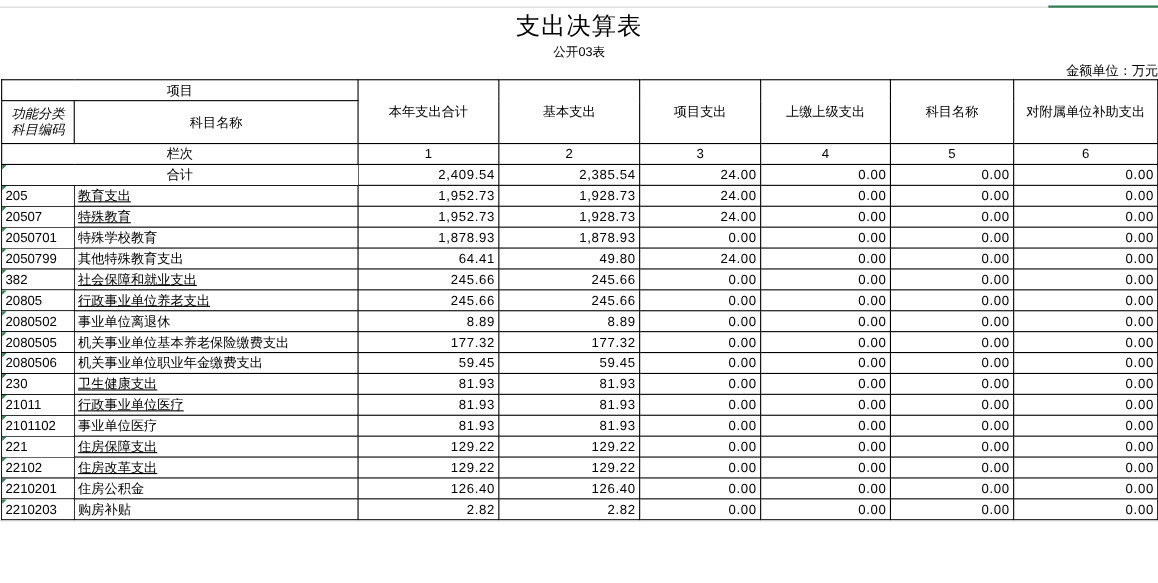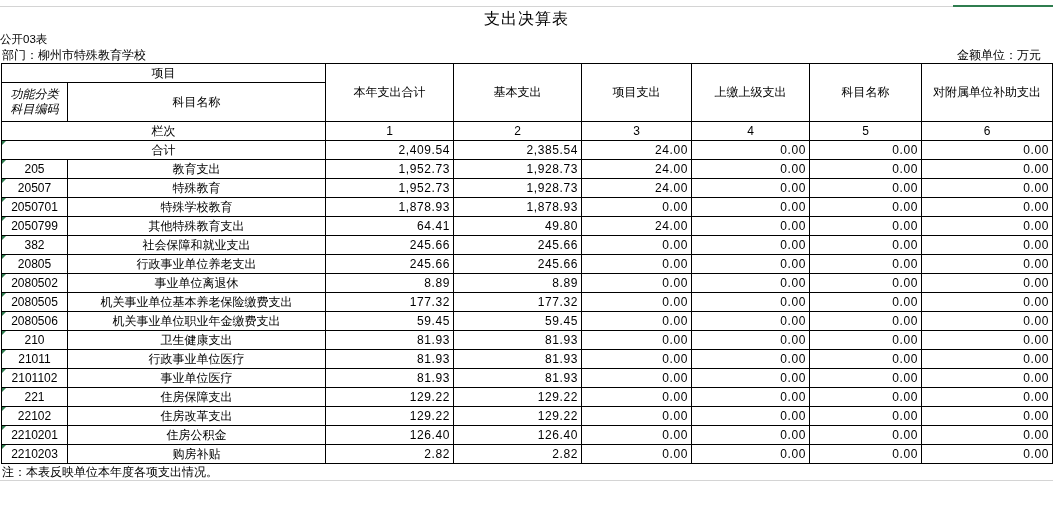--- a/index.html
+++ b/index.html
@@ -30,74 +30,74 @@
   .toprow .selmark {
     position: absolute;
     right: 0px;
     top: 0px;
     width: 100px;
     height: 5px;
     border-bottom: 2px solid #2f7d4f;
   }
   .title {
     text-align: center;
-    font-size: 16px;
+    font-size: 22px;
     padding-top: 2px;
     padding-bottom: 2px;
     letter-spacing: 1px;
   }
   .subinfo {
     font-size: 11.5px;
     padding-right: 0;
-    text-align: left;
+    text-align: center;
     line-height: 15px;
   }
   .deptline {
     position: relative;
     font-size: 12px;
     height: 16px;
     line-height: 16px;
   }
   .deptline .left {
     position: absolute;
     left: 2px;
     top: 0;
   }
   .deptline .right {
     position: absolute;
-    right: 12px;
+    right: 0;
     top: 0;
   }
   table.main {
     border-collapse: collapse;
     width: 1051px;
     margin-left: 1px;
     table-layout: fixed;
   }
   table.main td, table.main th {
     border: 1px solid #000;
     font-weight: normal;
     font-size: 12px;
     padding: 0 3px;
     height: 18px;
     vertical-align: middle;
     background: #fff;
   }
   .c-center { text-align: center; }
-  .c-left   { text-align: center; }
+  .c-left   { text-align: left; }
   .num {
     text-align: right;
     font-family: "Liberation Sans", sans-serif;
     letter-spacing: 0.6px;
     padding-right: 6px;
   }
   .hdr-proj { text-align: center; }
   .tall { height: 56px; }
   .bold { font-weight: bold; }
-  .indent1 { padding-left: 10px; }
+  .indent1 { padding-left: 10px; text-decoration: underline; }
   .indent2 { padding-left: 20px; }
   .note {
     font-size: 12px;
     padding-left: 2px;
     line-height: 16px;
     height: 16px;
   }
   .bottomfill {
     height: 14px;
     border-top: 1px solid #d4d4d4;
@@ -120,21 +120,20 @@
 
   <div class="toprow">
     <div class="selmark"></div>
   </div>
 
   <div class="title">支出决算表</div>
 
   <div class="subinfo">公开03表</div>
 
   <div class="deptline">
-    <span class="left">部门：柳州市特殊教育学校</span>
     <span class="right">金额单位：万元</span>
   </div>
 
   <table class="main">
     <colgroup>
       <col style="width:66px">
       <col style="width:258px">
       <col style="width:128px">
       <col style="width:128px">
       <col style="width:110px">
@@ -263,21 +262,21 @@
           <td class="c-left markcell">2080506</td>
           <td class="c-left indent2">机关事业单位职业年金缴费支出</td>
           <td class="num">59.45</td>
           <td class="num">59.45</td>
           <td class="num">0.00</td>
           <td class="num">0.00</td>
           <td class="num">0.00</td>
           <td class="num">0.00</td>
         </tr>
         <tr>
-          <td class="c-left markcell">210</td>
+          <td class="c-left markcell">230</td>
           <td class="c-left indent1">卫生健康支出</td>
           <td class="num">81.93</td>
           <td class="num">81.93</td>
           <td class="num">0.00</td>
           <td class="num">0.00</td>
           <td class="num">0.00</td>
           <td class="num">0.00</td>
         </tr>
         <tr>
           <td class="c-left markcell">21011</td>
@@ -335,16 +334,15 @@
           <td class="num">2.82</td>
           <td class="num">2.82</td>
           <td class="num">0.00</td>
           <td class="num">0.00</td>
           <td class="num">0.00</td>
           <td class="num">0.00</td>
         </tr>
       </tbody>
   </table>
 
-  <div class="note">注：本表反映单位本年度各项支出情况。</div>
   <div class="bottomfill"></div>
 
 </div>
 
 </body></html>

